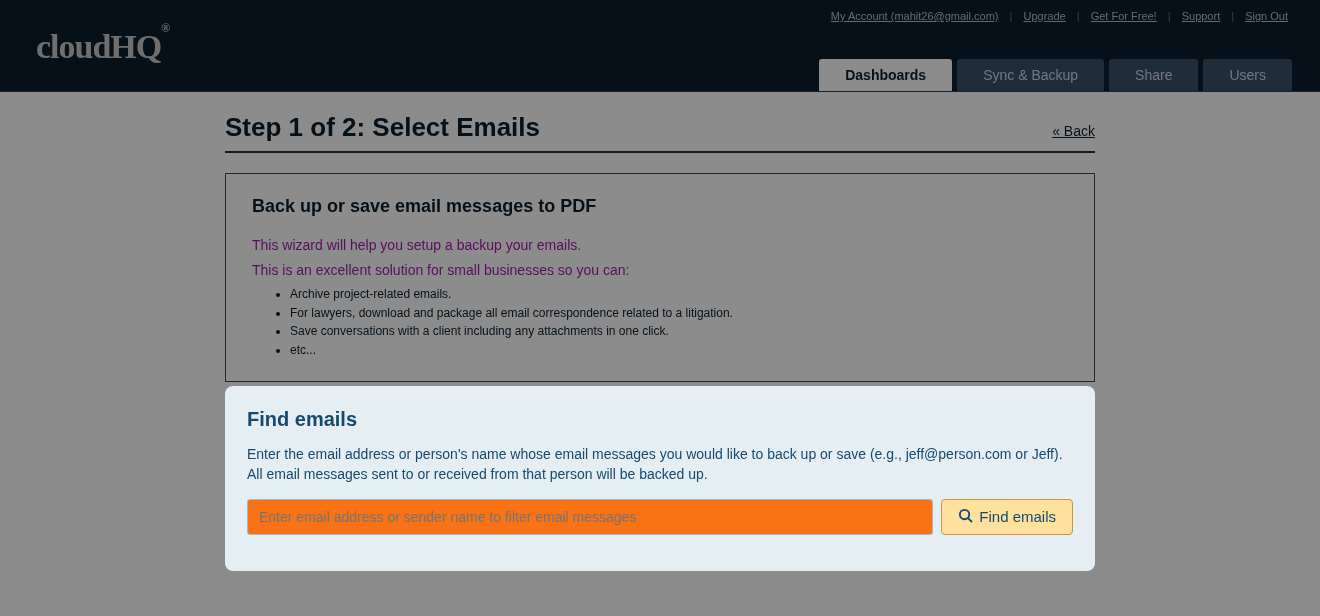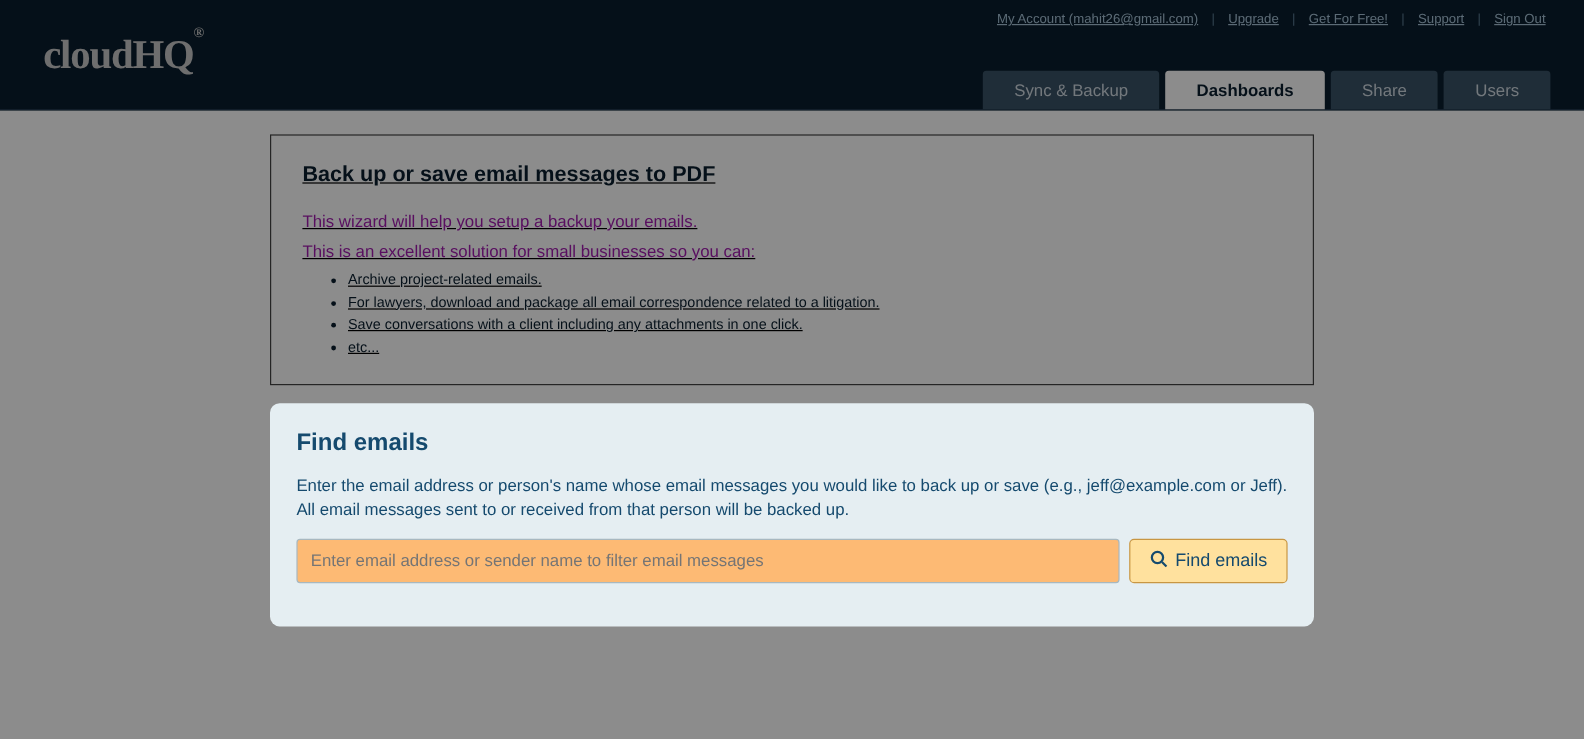--- a/index.html
+++ b/index.html
@@ -87,22 +87,21 @@
   font-weight: bold;
 }
 .step-header a {
   color: #0a1e2e;
   font-size: 14px;
   text-decoration: underline;
 }
 .info-box {
   border: 1px solid #444;
   padding: 22px 26px;
-  margin-bottom: 15px;
-  text-decoration: underline;
+  margin-bottom: 4px;
 }
 .info-box h2 {
   font-size: 18px;
   color: #0a1e2e;
   margin-bottom: 18px;
   font-weight: bold;
 }
 .info-box p {
   font-size: 14px;
   color: #a21caf;
@@ -141,21 +140,21 @@
   display: flex;
   gap: 8px;
   margin-bottom: 14px;
 }
 .search-input {
   flex: 1;
   padding: 9px 11px;
   font-size: 14px;
   border: 1px solid #a8b8c0;
   border-radius: 3px;
-  background: #fdba74;
+  background: #f97316;
 }
 .find-btn {
   background: #ffe19e;
   border: 1px solid #c89643;
   border-radius: 4px;
   padding: 8px 16px;
   font-size: 15px;
   color: #154a6e;
   cursor: pointer;
   display: inline-flex;
@@ -187,44 +186,48 @@
     <span class="sep">|</span>
     <a href="#">Upgrade</a>
     <span class="sep">|</span>
     <a href="#">Get For Free!</a>
     <span class="sep">|</span>
     <a href="#">Support</a>
     <span class="sep">|</span>
     <a href="#">Sign Out</a>
   </div>
   <div class="tabs">
+    <div class="tab active">Dashboards</div>
     <div class="tab">Sync &amp; Backup</div>
-    <div class="tab active">Dashboards</div>
     <div class="tab">Share</div>
     <div class="tab">Users</div>
   </div>
 </div>
 
 <div class="content">
+  <div class="step-header">
+    <h1>Step 1 of 2: Select Emails</h1>
+    <a href="#">« Back</a>
+  </div>
 
   <div class="info-box">
     <h2>Back up or save email messages to PDF</h2>
     <p>This wizard will help you setup a backup your emails.</p>
     <p>This is an excellent solution for small businesses so you can:</p>
     <ul>
       <li>Archive project-related emails.</li>
       <li>For lawyers, download and package all email correspondence related to a litigation.</li>
       <li>Save conversations with a client including any attachments in one click.</li>
       <li>etc...</li>
     </ul>
   </div>
 
   <div class="find-box">
     <h2>Find emails</h2>
-    <p>Enter the email address or person's name whose email messages you would like to back up or save (e.g., jeff@example.com or Jeff). All email messages sent to or received from that person will be backed up.</p>
+    <p>Enter the email address or person's name whose email messages you would like to back up or save (e.g., jeff@person.com or Jeff). All email messages sent to or received from that person will be backed up.</p>
     <div class="search-row">
       <input type="text" class="search-input" placeholder="Enter email address or sender name to filter email messages" style="">
       <button class="find-btn">
         <span>
           <svg viewBox="0 0 16 16" fill="none" stroke="#154a6e" stroke-width="2">
               <circle cx="7" cy="7" r="5"></circle>
               <line x1="11" y1="11" x2="15" y2="15"></line>
             </svg>
         </span>
         <span>Find emails</span>

